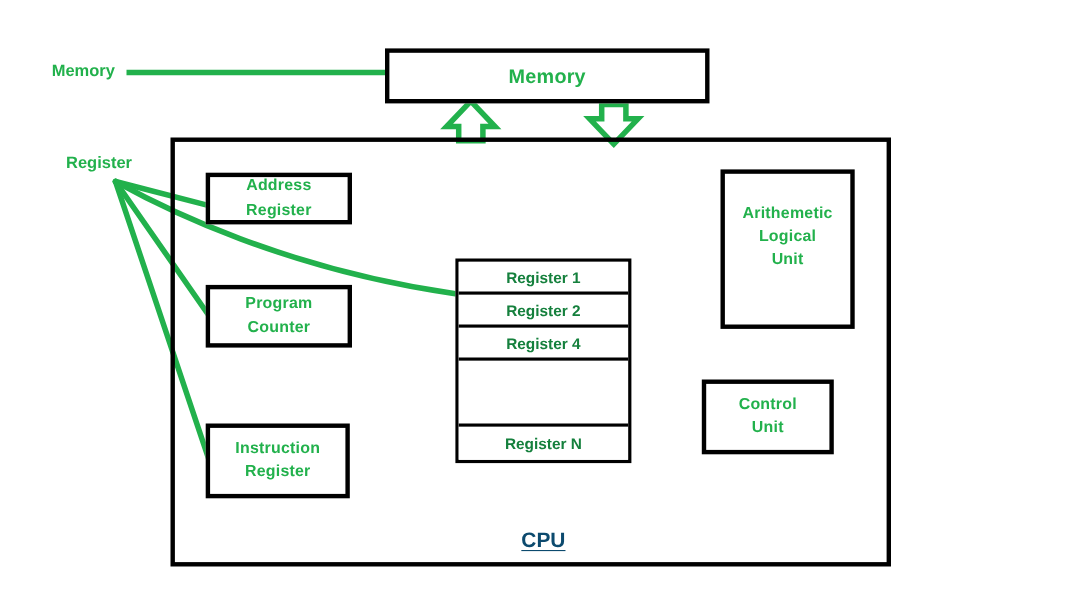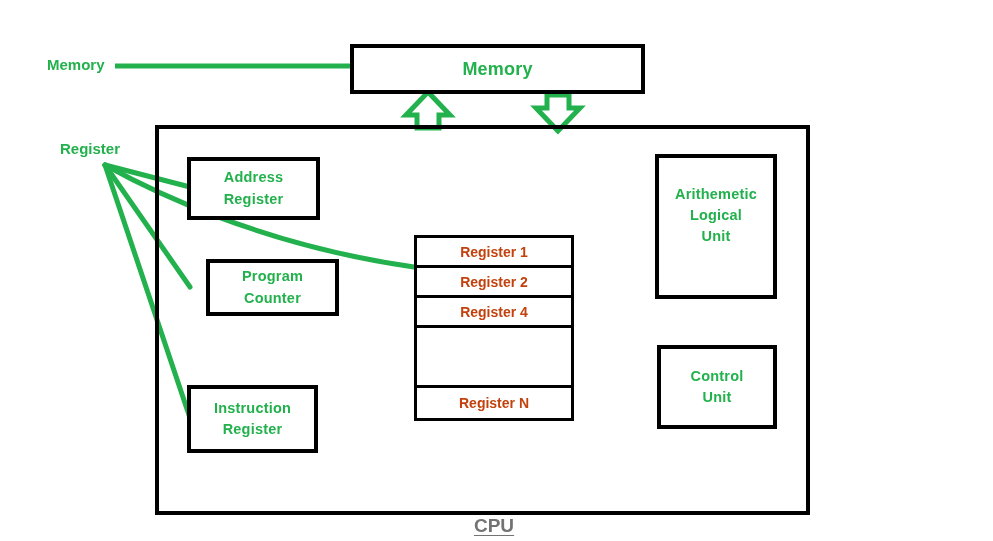--- a/index.html
+++ b/index.html
@@ -52,28 +52,27 @@
     width: 295px;
     height: 50px;
   }
   #memory-box .box-label { font-size: 18px; }
 
   
   #address-register-box {
     left: 187px;
     top: 157px;
     width: 133px;
-    height: 63px;
+    height: 47px;
   }
   #program-counter-box {
     left: 187px;
     top: 259px;
     width: 133px;
     height: 57px;
-    margin-left: 19px;
   }
   #instruction-register-box {
     left: 187px;
     top: 385px;
     width: 131px;
     height: 68px;
   }
   #address-register-box .box-label,
   #program-counter-box .box-label,
   #instruction-register-box .box-label { font-size: 14.5px; }
@@ -82,65 +81,64 @@
   #alu-box {
     left: 655px;
     top: 154px;
     width: 122px;
     height: 145px;
     align-items: flex-start;
     padding-top: 26px;
   }
   #alu-box .box-label { font-size: 14.5px; }
   #control-unit-box {
-    left: 657px;
+    left: 638px;
     top: 345px;
     width: 120px;
-    height: 84px;
+    height: 68px;
   }
   #control-unit-box .box-label { font-size: 14.5px; }
 
   
   #register-stack {
     position: absolute;
     left: 414px;
     top: 235px;
     width: 160px;
     box-sizing: border-box;
     border: 3px solid #000000;
     background: #ffffff;
   }
   .register-cell {
     box-sizing: border-box;
     height: 30px;
     border-bottom: 3px solid #000000;
     display: flex;
     align-items: center;
     justify-content: center;
-    color: #c2410c;
+    color: #15803d;
     font-weight: bold;
     font-size: 14px;
     background: #ffffff;
   }
   .register-cell.tall { height: 60px; }
   .register-cell.last { border-bottom: none; text-align: right; }
 
   
   #cpu-caption {
     position: absolute;
     left: 414px;
     top: 481px;
     width: 160px;
     text-align: center;
-    color: #737373;
+    color: #0c4a6e;
     font-weight: bold;
     font-size: 19px;
     text-decoration: underline;
     text-underline-offset: 3px;
-    margin-top: 34px;
   }
 
   
   .outside-label {
     position: absolute;
     color: #22b14c;
     font-weight: bold;
     font-size: 15px;
     white-space: nowrap;
   }

